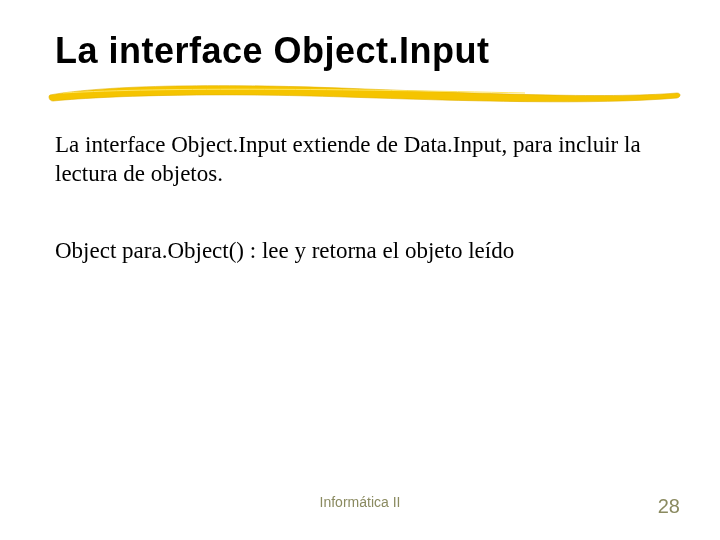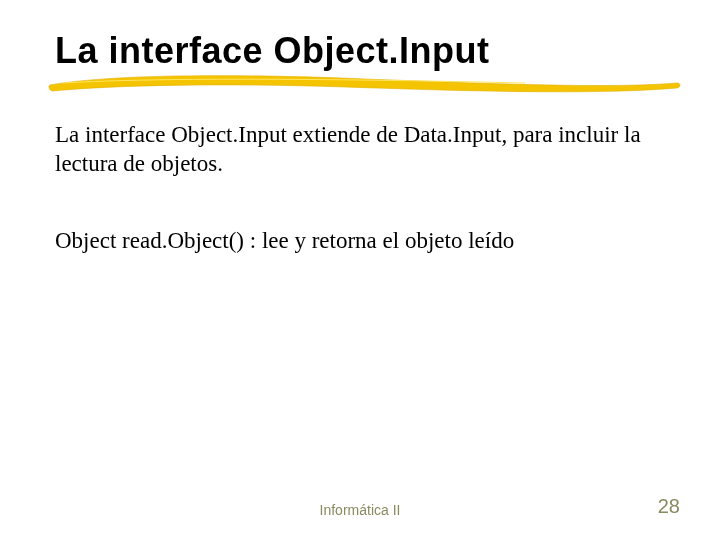--- a/index.html
+++ b/index.html
@@ -15,42 +15,42 @@
     height: 540px;
     position: relative;
     padding: 30px 55px 0 55px;
   }
   .title {
     font-family: Arial, Helvetica, sans-serif;
     font-weight: 700;
     font-size: 36px;
     color: #000;
     letter-spacing: 0.5px;
-    margin-bottom: 3px;
+    margin-bottom: 13px;
   }
   .underline-wrap {
     position: relative;
     height: 24px;
     margin-bottom: 22px;
   }
   .underline-wrap svg {
     position: absolute;
     left: -10px;
     top: -6px;
   }
   .body-text {
     font-size: 23px;
     line-height: 1.25;
     color: #000;
     margin-bottom: 48px;
     max-width: 610px;
   }
   .footer-center {
     position: absolute;
-    bottom: 22px;
+    bottom: 30px;
     left: 0;
     width: 100%;
     text-align: center;
     font-family: Arial, Helvetica, sans-serif;
     font-size: 14px;
     color: #8a8a60;
   }
   .footer-right {
     position: absolute;
     bottom: 22px;
@@ -75,18 +75,18 @@
                C 636 14, 636 18, 632 19
                C 550 26, 420 22, 300 18
                C 180 14, 70 16, 8 22
                C 4 22, 3 17, 5 16 Z" fill="#f5c400" stroke="#e0b000" stroke-width="0.6"></path>
       <path d="M18 14 C 120 8, 300 10, 480 14" fill="none" stroke="#ffe560" stroke-width="1"></path>
     </svg>
   </div>
 
   <div class="body-text">La interface Object.Input extiende de Data.Input, para incluir la lectura de objetos.</div>
 
-  <div class="body-text">Object read.Object() : lee y retorna el objeto leído</div>
+  <div class="body-text">Object para.Object() : lee y retorna el objeto leído</div>
 
   <div class="footer-center">Informática II</div>
   <div class="footer-right">28</div>
 
 </div>
 
 </body></html>

